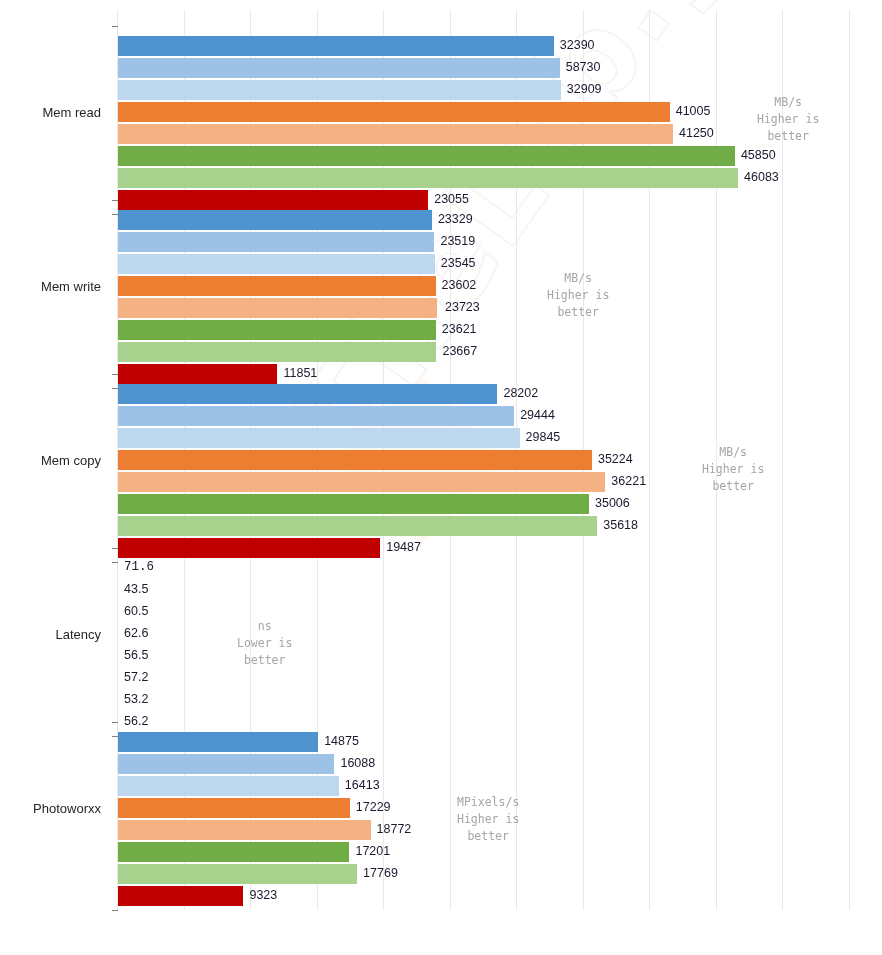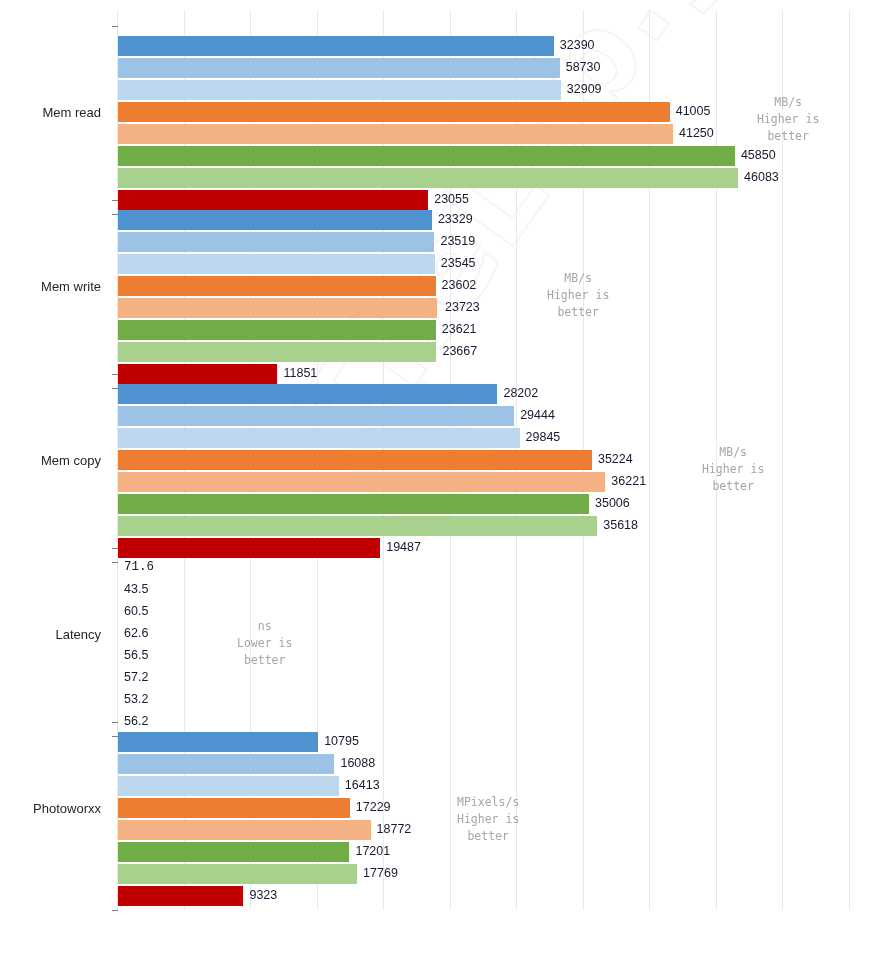--- a/index.html
+++ b/index.html
@@ -339,21 +339,21 @@
           <div class="group-tick" style="top: -10px;"></div>
           <div class="group-tick" style="top: 178px;"></div>
           <div class="group-label" style="top: 69px;">Photoworxx</div>
           <div class="group-note" style="left: 340px; top: 62px;">
             <div>MPixels/s</div>
             <div>Higher is</div>
             <div>better</div>
           </div>
           <div class="bar-row" style="top: 0px;">
             <div class="bar" style="width: 200.143px; background: rgb(79, 146, 208);"></div>
-            <div class="bar-value" style="left: 206.143px;">10795</div>
+            <div class="bar-value" style="left: 206.143px;">14875</div>
           </div>
           <div class="bar-row" style="top: 22px;">
             <div class="bar" style="width: 216.464px; background: rgb(156, 195, 230);"></div>
             <div class="bar-value" style="left: 222.464px;">16088</div>
           </div>
           <div class="bar-row" style="top: 44px;">
             <div class="bar" style="width: 220.837px; background: rgb(189, 215, 238);"></div>
             <div class="bar-value" style="left: 226.837px;">16413</div>
           </div>
           <div class="bar-row" style="top: 66px;">

